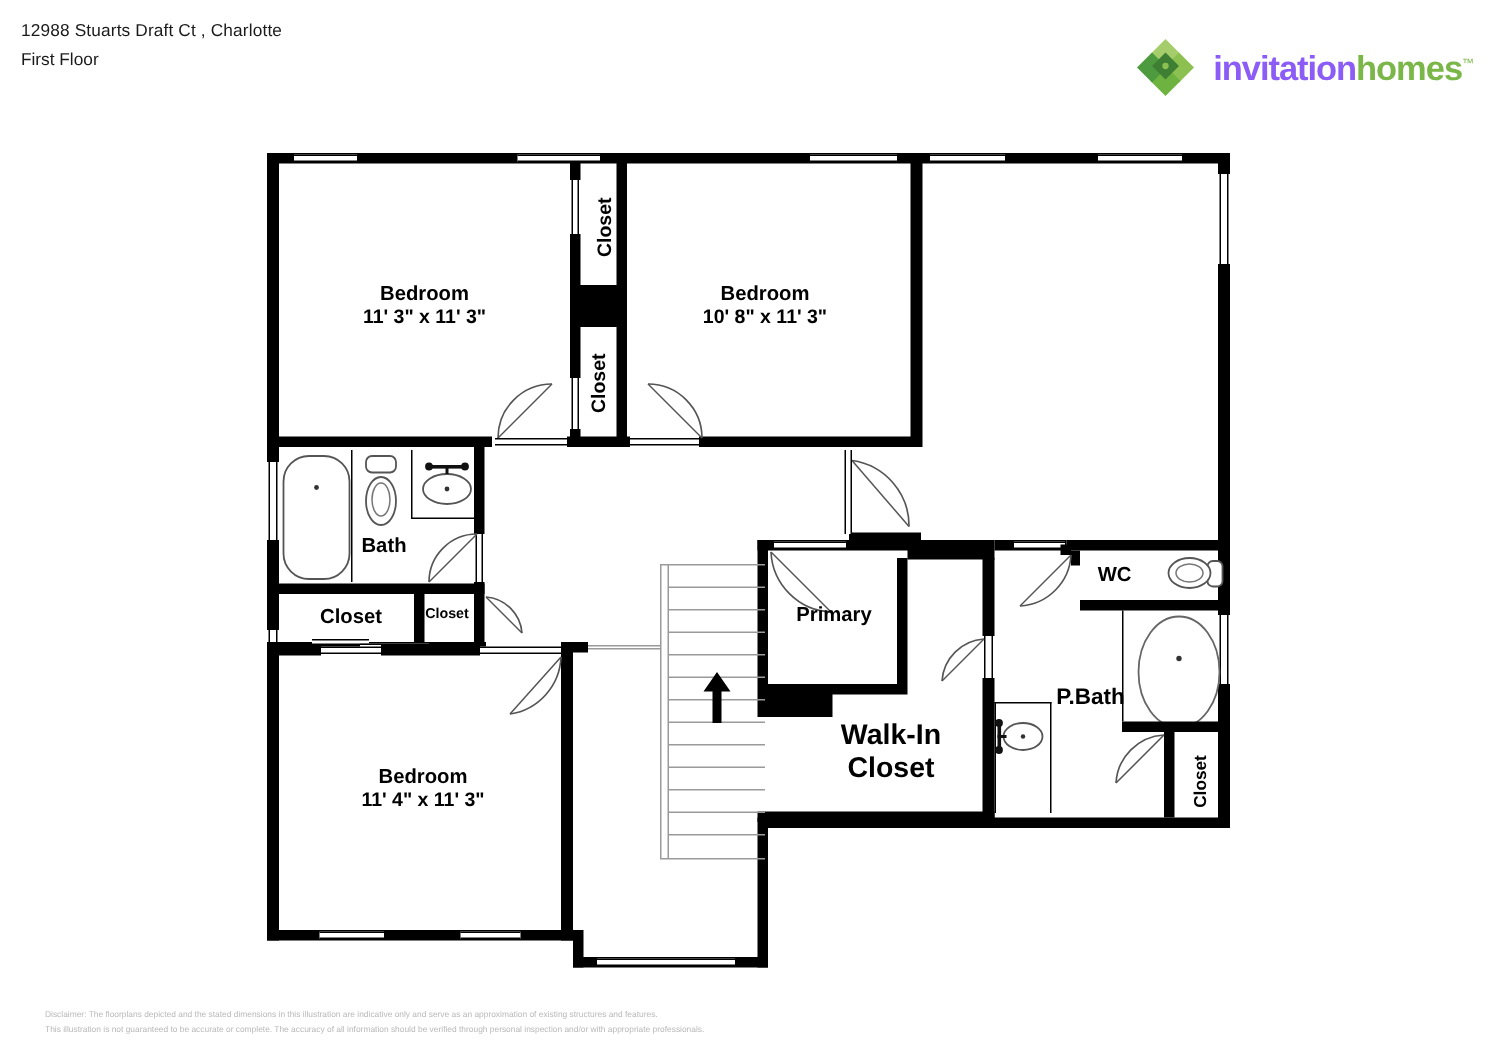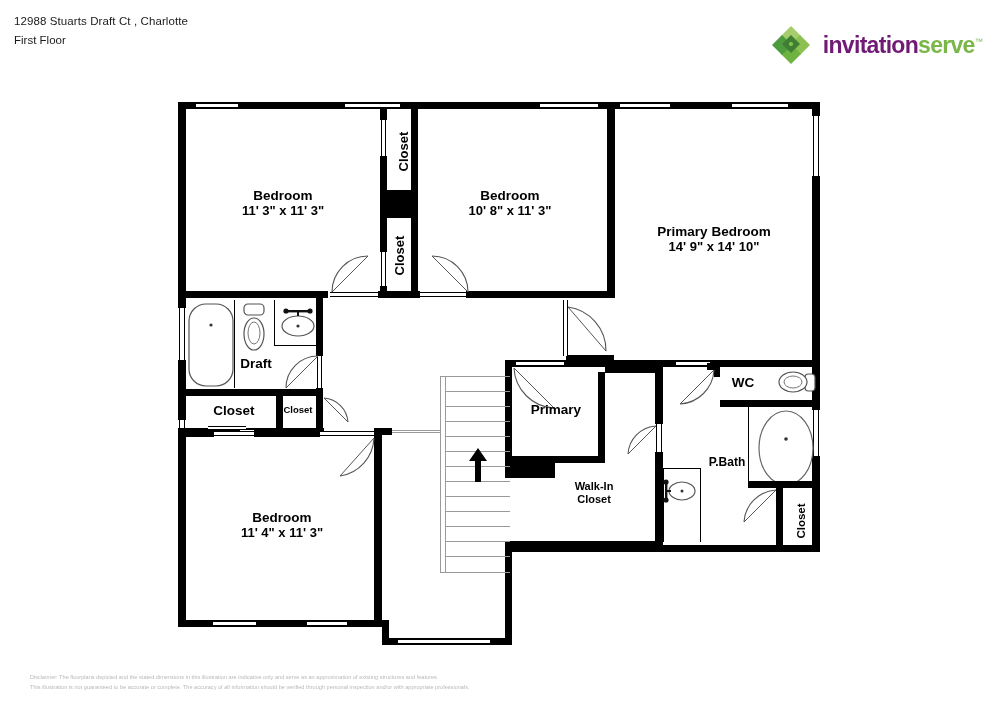--- a/index.html
+++ b/index.html
@@ -27,21 +27,21 @@
     position:absolute;right:18px;top:24px;
     display:flex;align-items:center;gap:11px;
   }
   #logo-mark{position:relative;width:42px;height:42px;}
   #logo-mark svg{display:block;}
   #logo-text{
     font-size:23px;font-weight:bold;letter-spacing:-0.7px;
     white-space:nowrap;line-height:1;
     font-family:"Liberation Sans", sans-serif;
   }
-  #logo-text .w1{color:#701a75;}
+  #logo-text .w1{color:#8b5cf6;}
   #logo-text .w2{color:#7ab648;}
   #logo-text .tm{font-size:8px;vertical-align:super;color:#7ab648;font-weight:normal;}
 
   
   #plan{
     position:absolute;left:0;top:0;width:1000px;height:707px;
   }
   .w{position:absolute;background:#000;}       
   .room{position:absolute;background:#fff;}     
   .label{
@@ -83,21 +83,21 @@
         <path d="M0,-19 L10,-9 L0,1 L-10,-9 Z" fill="#a5cd6b"></path>
         <path d="M19,0 L9,10 L-1,0 L9,-10 Z" fill="#8cc152"></path>
         <path d="M0,19 L-10,9 L0,-1 L10,9 Z" fill="#6eb33f"></path>
         <path d="M-19,0 L-9,-10 L1,0 L-9,10 Z" fill="#4e9a3e"></path>
         <path d="M-9,-1 L0,-10 L9,-1 L0,8 Z" fill="#3f7f33"></path>
         <circle cx="0" cy="-1" r="2.1" fill="#8cc152"></circle>
       </g>
     </svg>
   </div>
   <div id="logo-text">
-    <span class="w1">invitation</span><span class="w2">serve</span><span class="tm">™</span>
+    <span class="w1">invitation</span><span class="w2">homes</span><span class="tm">™</span>
   </div>
 </div>
 
 <div id="plan">
 
   <div class="room" style="left:186px;top:108px;width:194px;height:190px;"></div>
   <div class="room" style="left:418px;top:108px;width:190px;height:190px;"></div>
   <div class="room" style="left:614px;top:108px;width:204px;height:252px;"></div>
   <div class="room" style="left:322px;top:300px;width:290px;height:130px;"></div>
   <div class="room" style="left:186px;top:438px;width:194px;height:182px;"></div>
@@ -335,48 +335,44 @@
   <div class="label" style="left:193px;top:188px;width:180px;font-size:13.5px;">
     <span>Bedroom</span>
     <span class="dim" style="font-size:13px;">11' 3" x 11' 3"</span>
   </div>
 
   <div class="label" style="left:420px;top:188px;width:180px;font-size:13.5px;">
     <span>Bedroom</span>
     <span class="dim" style="font-size:13px;">10' 8" x 11' 3"</span>
   </div>
 
-  <div class="label" style="left:614px;top:224px;width:200px;font-size:13.5px;">
-    <span>Primary Bedroom</span>
-    <span class="dim" style="font-size:13px;">14' 9" x 14' 10"</span>
-  </div>
 
   <div class="label" style="left:192px;top:510px;width:180px;font-size:13.5px;">
     <span>Bedroom</span>
     <span class="dim" style="font-size:13px;">11' 4" x 11' 3"</span>
   </div>
 
   <div class="label" style="left:218px;top:356px;width:76px;font-size:13.5px;">
-    <span>Draft</span>
+    <span>Bath</span>
   </div>
 
   <div class="label" style="left:512px;top:402px;width:88px;font-size:13.5px;">
     <span>Primary</span>
   </div>
 
-  <div class="label" style="left:550px;top:480px;width:88px;font-size:11px;">
+  <div class="label" style="left:550px;top:480px;width:88px;font-size:19px;">
     <span>Walk-In</span>
     <span class="dim">Closet</span>
   </div>
 
   <div class="label" style="left:716px;top:375px;width:54px;font-size:13.5px;">
     <span>WC</span>
   </div>
 
-  <div class="label" style="left:692px;top:456px;width:70px;font-size:12px;">
+  <div class="label" style="left:692px;top:456px;width:70px;font-size:15px;">
     <span>P.Bath</span>
   </div>
 
   <div class="vlabel" style="left:368px;top:144px;width:70px;font-size:13px;">Closet</div>
   <div class="vlabel" style="left:364px;top:248px;width:70px;font-size:13px;">Closet</div>
   <div class="label" style="left:196px;top:403px;width:76px;font-size:13.5px;">Closet</div>
   <div class="label" style="left:280px;top:405px;width:36px;font-size:9.5px;">Closet</div>
   <div class="vlabel" style="left:766px;top:515px;width:70px;font-size:11.5px;">Closet</div>
 
 </div>

